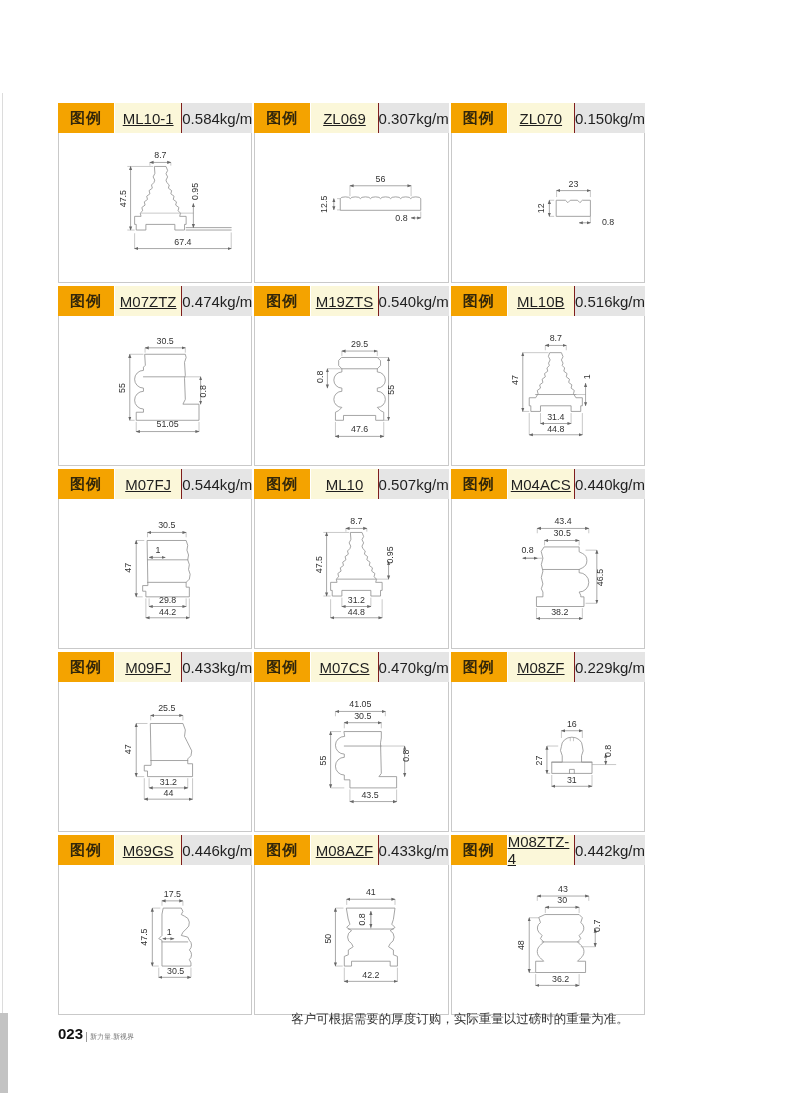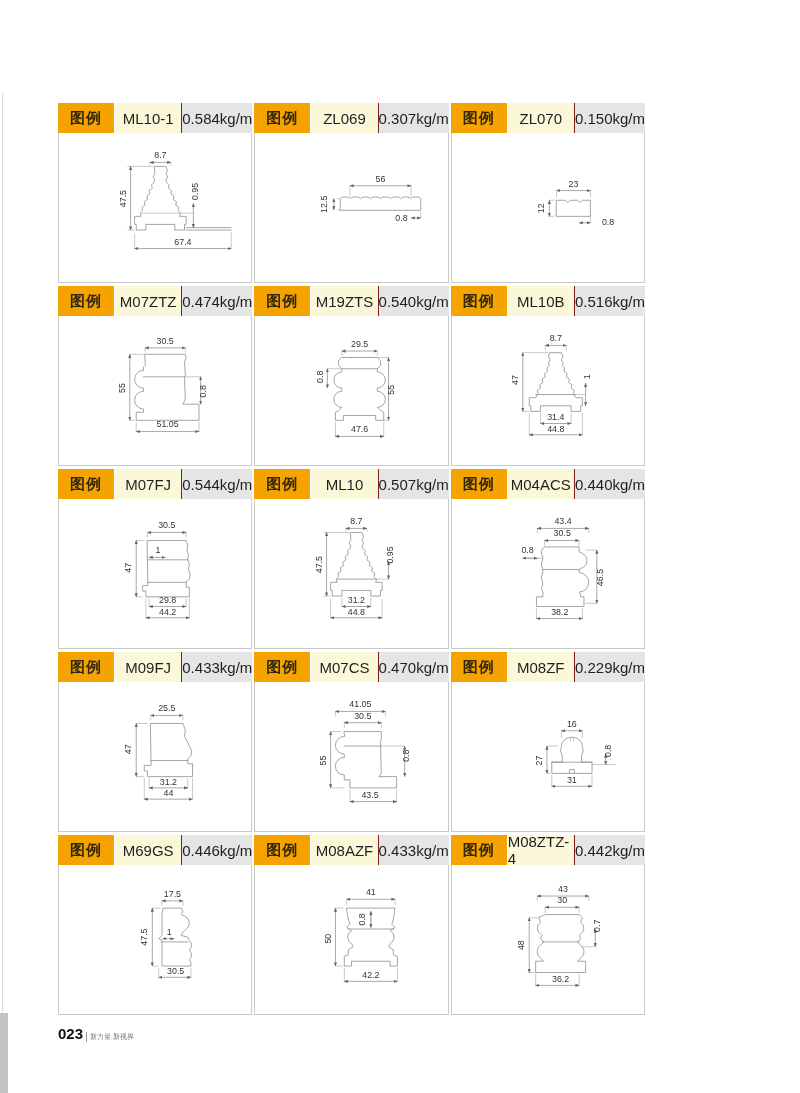--- a/index.html
+++ b/index.html
@@ -14,21 +14,21 @@
     display:grid;grid-template-columns:repeat(3,1fr);column-gap:2px;row-gap:3px;
   }
   .cell{background:#fff;}
   .cell-header{display:flex;height:30px;}
   .legend{
     width:56px;background:#F4A300;color:#33270a;font-weight:bold;font-size:15px;
     display:flex;align-items:center;justify-content:center;letter-spacing:1px;
   }
   .model{
     flex:1;background:#FBF7D9;color:#1f1f1f;font-size:15px;
-    display:flex;align-items:center;justify-content:center;border-left:1px solid #fff;
+    display:flex;align-items:center;justify-content:center;border-left:1px solid #fff;text-decoration:underline;
   }
   .weight{
     flex:1;background:#e5e5e5;color:#1f1f1f;font-size:15px;
     display:flex;align-items:center;justify-content:center;border-left:1px solid #7f1d1d;text-align:center;
   }
   .body{height:149px;border:1px solid #c9c9c9;border-top:none;background:#fff;padding-left:8px;}
   svg.drawing{width:100%;height:100%;display:block;}
   .profile{fill:none;stroke:#8f8f8f;stroke-width:1;stroke-linejoin:round;stroke-linecap:round;}
   .aux{fill:none;stroke:#9e9e9e;stroke-width:0.7;}
   .dimline{stroke:#787878;stroke-width:0.8;}
@@ -502,18 +502,19 @@
           <line x1="86" y1="48" x2="86" y2="116" class="dimline" marker-start="url(#as14)" marker-end="url(#ae14)"></line>
           <text x="80" y="82" class="dimtext" transform="rotate(-90 80 82)">48</text>
           <line x1="94" y1="132" x2="148" y2="132" class="dimline" marker-start="url(#as14)" marker-end="url(#ae14)"></line>
           <text x="125" y="128" class="dimtext">36.2</text>
         </svg>
       </div>
   </div>
   </div>
 
 <div class="footer">
+  <div>客户可根据需要的厚度订购，实际重量以过磅时的重量为准。</div>
 </div>
 
 <div class="pageno-wrap">
   <span class="pageno">023</span>
   <span class="tagline">新力量.新视界</span>
 </div>
 
 </body></html>

